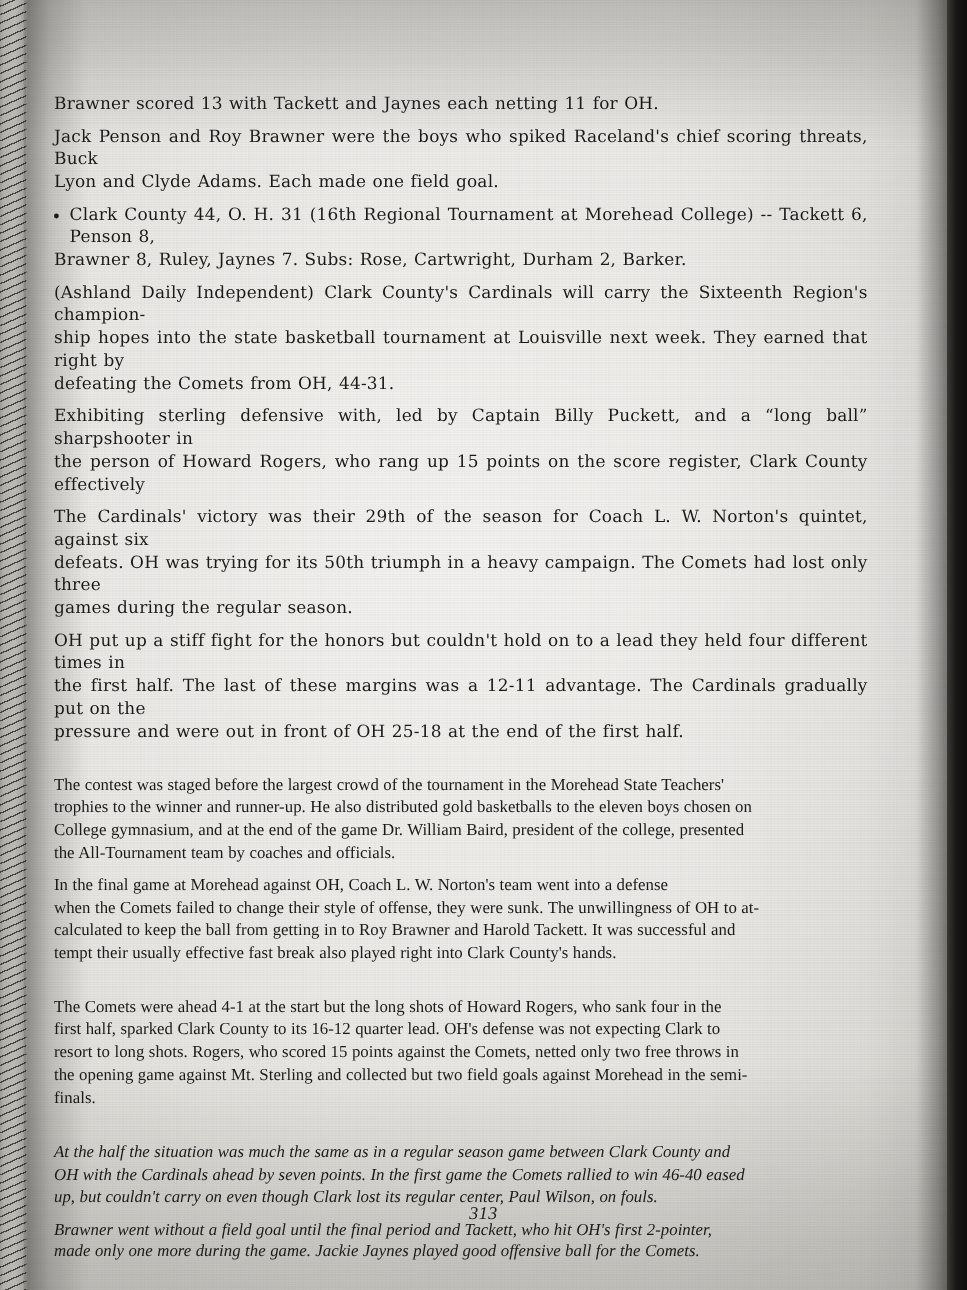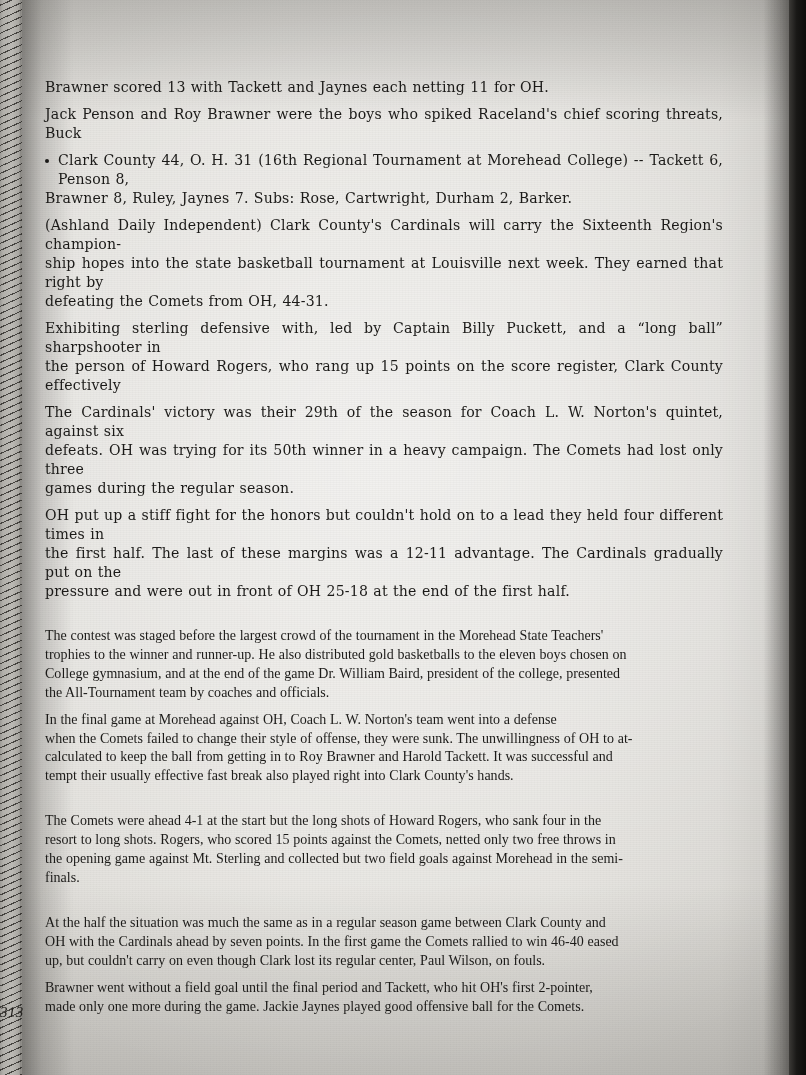--- a/index.html
+++ b/index.html
@@ -93,21 +93,21 @@
 
   
   .column {
     position: absolute;
     left: 45px;
     top: 78px;
     width: 678px;
     color: #1b1a18;
   }
   .block { margin: 0 0 9px 0; }
-  .block:last-of-type { margin-bottom: 17px; }
+  .block:last-of-type { margin-bottom: 17px; font-style: italic; }
 
   p.line-para {
     margin: 0;
     text-align: justify;
     text-indent: 0;
   }
 
   
   .face-wide p.line-para {
     font-family: "DejaVu Serif", serif;
@@ -140,21 +140,21 @@
     background: #1b1a18;
   }
 
   .gap-sm { height: 8px; }
   .gap-md { height: 17px; }
 
   .page-number {
     position: absolute;
     left: 0; right: 0;
     top: 1004px;
-    text-align: left;
+    text-align: center;
     font-family: "Liberation Serif", serif;
     font-style: italic;
     font-size: 15px;
     color: #24221f;
     letter-spacing: .4px;
   }
 
   
   .column, .page-number { text-rendering: optimizeLegibility; }
 </style>
@@ -172,33 +172,34 @@
   <div class="gutter-shadow"></div>
 
   <div class="right-edge-soft"></div>
   <div class="right-edge"></div>
 
   <div class="column" id="text-column">
       <div class="block face-wide">
         <p class="line-para indent">Brawner scored 13 with Tackett and Jaynes each netting 11 for OH.</p>
         <div class="gap-sm"></div>
         <p class="line-para indent">Jack Penson and Roy Brawner were the boys who spiked Raceland's chief scoring threats, Buck</p>
+        <p class="line-para">Lyon and Clyde Adams.   Each made one field goal.</p>
         <div class="gap-sm"></div>
         <p class="line-para bullet-item"><span class="bullet-dot"></span>Clark County 44, O. H. 31 (16th Regional Tournament at Morehead College) -- Tackett 6, Penson 8,</p>
         <p class="line-para">Brawner 8, Ruley, Jaynes 7.   Subs: Rose, Cartwright, Durham 2, Barker.</p>
         <div class="gap-sm"></div>
         <p class="line-para indent">(Ashland Daily Independent)  Clark County's Cardinals will carry the Sixteenth Region's champion-</p>
         <p class="line-para">ship hopes into the state basketball tournament at Louisville next week.   They earned that right by</p>
         <p class="line-para">defeating the Comets from OH, 44-31.</p>
         <div class="gap-sm"></div>
         <p class="line-para indent">Exhibiting sterling defensive with, led by Captain Billy Puckett, and a “long ball” sharpshooter in</p>
         <p class="line-para">the person of Howard Rogers, who rang up 15 points on the score register, Clark County effectively</p>
         <div class="gap-sm"></div>
         <p class="line-para indent">The Cardinals' victory was their 29th of the season for Coach L. W. Norton's quintet, against six</p>
-        <p class="line-para">defeats.   OH was trying for its 50th winner in a heavy campaign.   The Comets had lost only three</p>
+        <p class="line-para">defeats.   OH was trying for its 50th triumph in a heavy campaign.   The Comets had lost only three</p>
         <p class="line-para">games during the regular season.</p>
         <div class="gap-sm"></div>
         <p class="line-para indent">OH put up a stiff fight for the honors but couldn't hold on to a lead they held four different times in</p>
         <p class="line-para">the first half.   The last of these margins was a 12-11 advantage.   The Cardinals gradually put on the</p>
         <p class="line-para">pressure and were out in front of OH 25-18 at the end of the first half.</p>
       </div>
       <div class="gap-md"></div>
       <div class="block face-narrow">
         <p class="line-para indent">The contest was staged before the largest crowd of the tournament in the Morehead State Teachers'</p>
         <p class="line-para">trophies to the winner and runner-up.   He also distributed gold basketballs to the eleven boys chosen on</p>
@@ -206,20 +207,21 @@
         <p class="line-para">the All-Tournament team by coaches and officials.</p>
         <div class="gap-sm"></div>
         <p class="line-para indent">In the final game at Morehead against OH, Coach L. W. Norton's team went into a defense</p>
         <p class="line-para">when the Comets failed to change their style of offense, they were sunk.   The unwillingness of OH to at-</p>
         <p class="line-para">calculated to keep the ball from getting in to Roy Brawner and Harold Tackett.   It was successful and</p>
         <p class="line-para">tempt their usually effective fast break also played right into Clark County's hands.</p>
       </div>
       <div class="gap-md"></div>
       <div class="block face-narrow">
         <p class="line-para indent">The Comets were ahead 4-1 at the start but the long shots of Howard Rogers, who sank four in the</p>
+        <p class="line-para">first half, sparked Clark County to its 16-12 quarter lead.   OH's defense was not expecting Clark to</p>
         <p class="line-para">resort to long shots.   Rogers, who scored 15 points against the Comets, netted only two free throws in</p>
         <p class="line-para">the opening game against Mt. Sterling and collected but two field goals against Morehead in the semi-</p>
         <p class="line-para">finals.</p>
       </div>
       <div class="gap-md"></div>
       <div class="block face-narrow">
         <p class="line-para indent">At the half the situation was much the same as in a regular season game between Clark County and</p>
         <p class="line-para">OH with the Cardinals ahead by seven points.   In the first game the Comets rallied to win 46-40 eased</p>
         <p class="line-para">up, but couldn't carry on even though Clark lost its regular center, Paul Wilson, on fouls.</p>
         <div class="gap-sm"></div>

